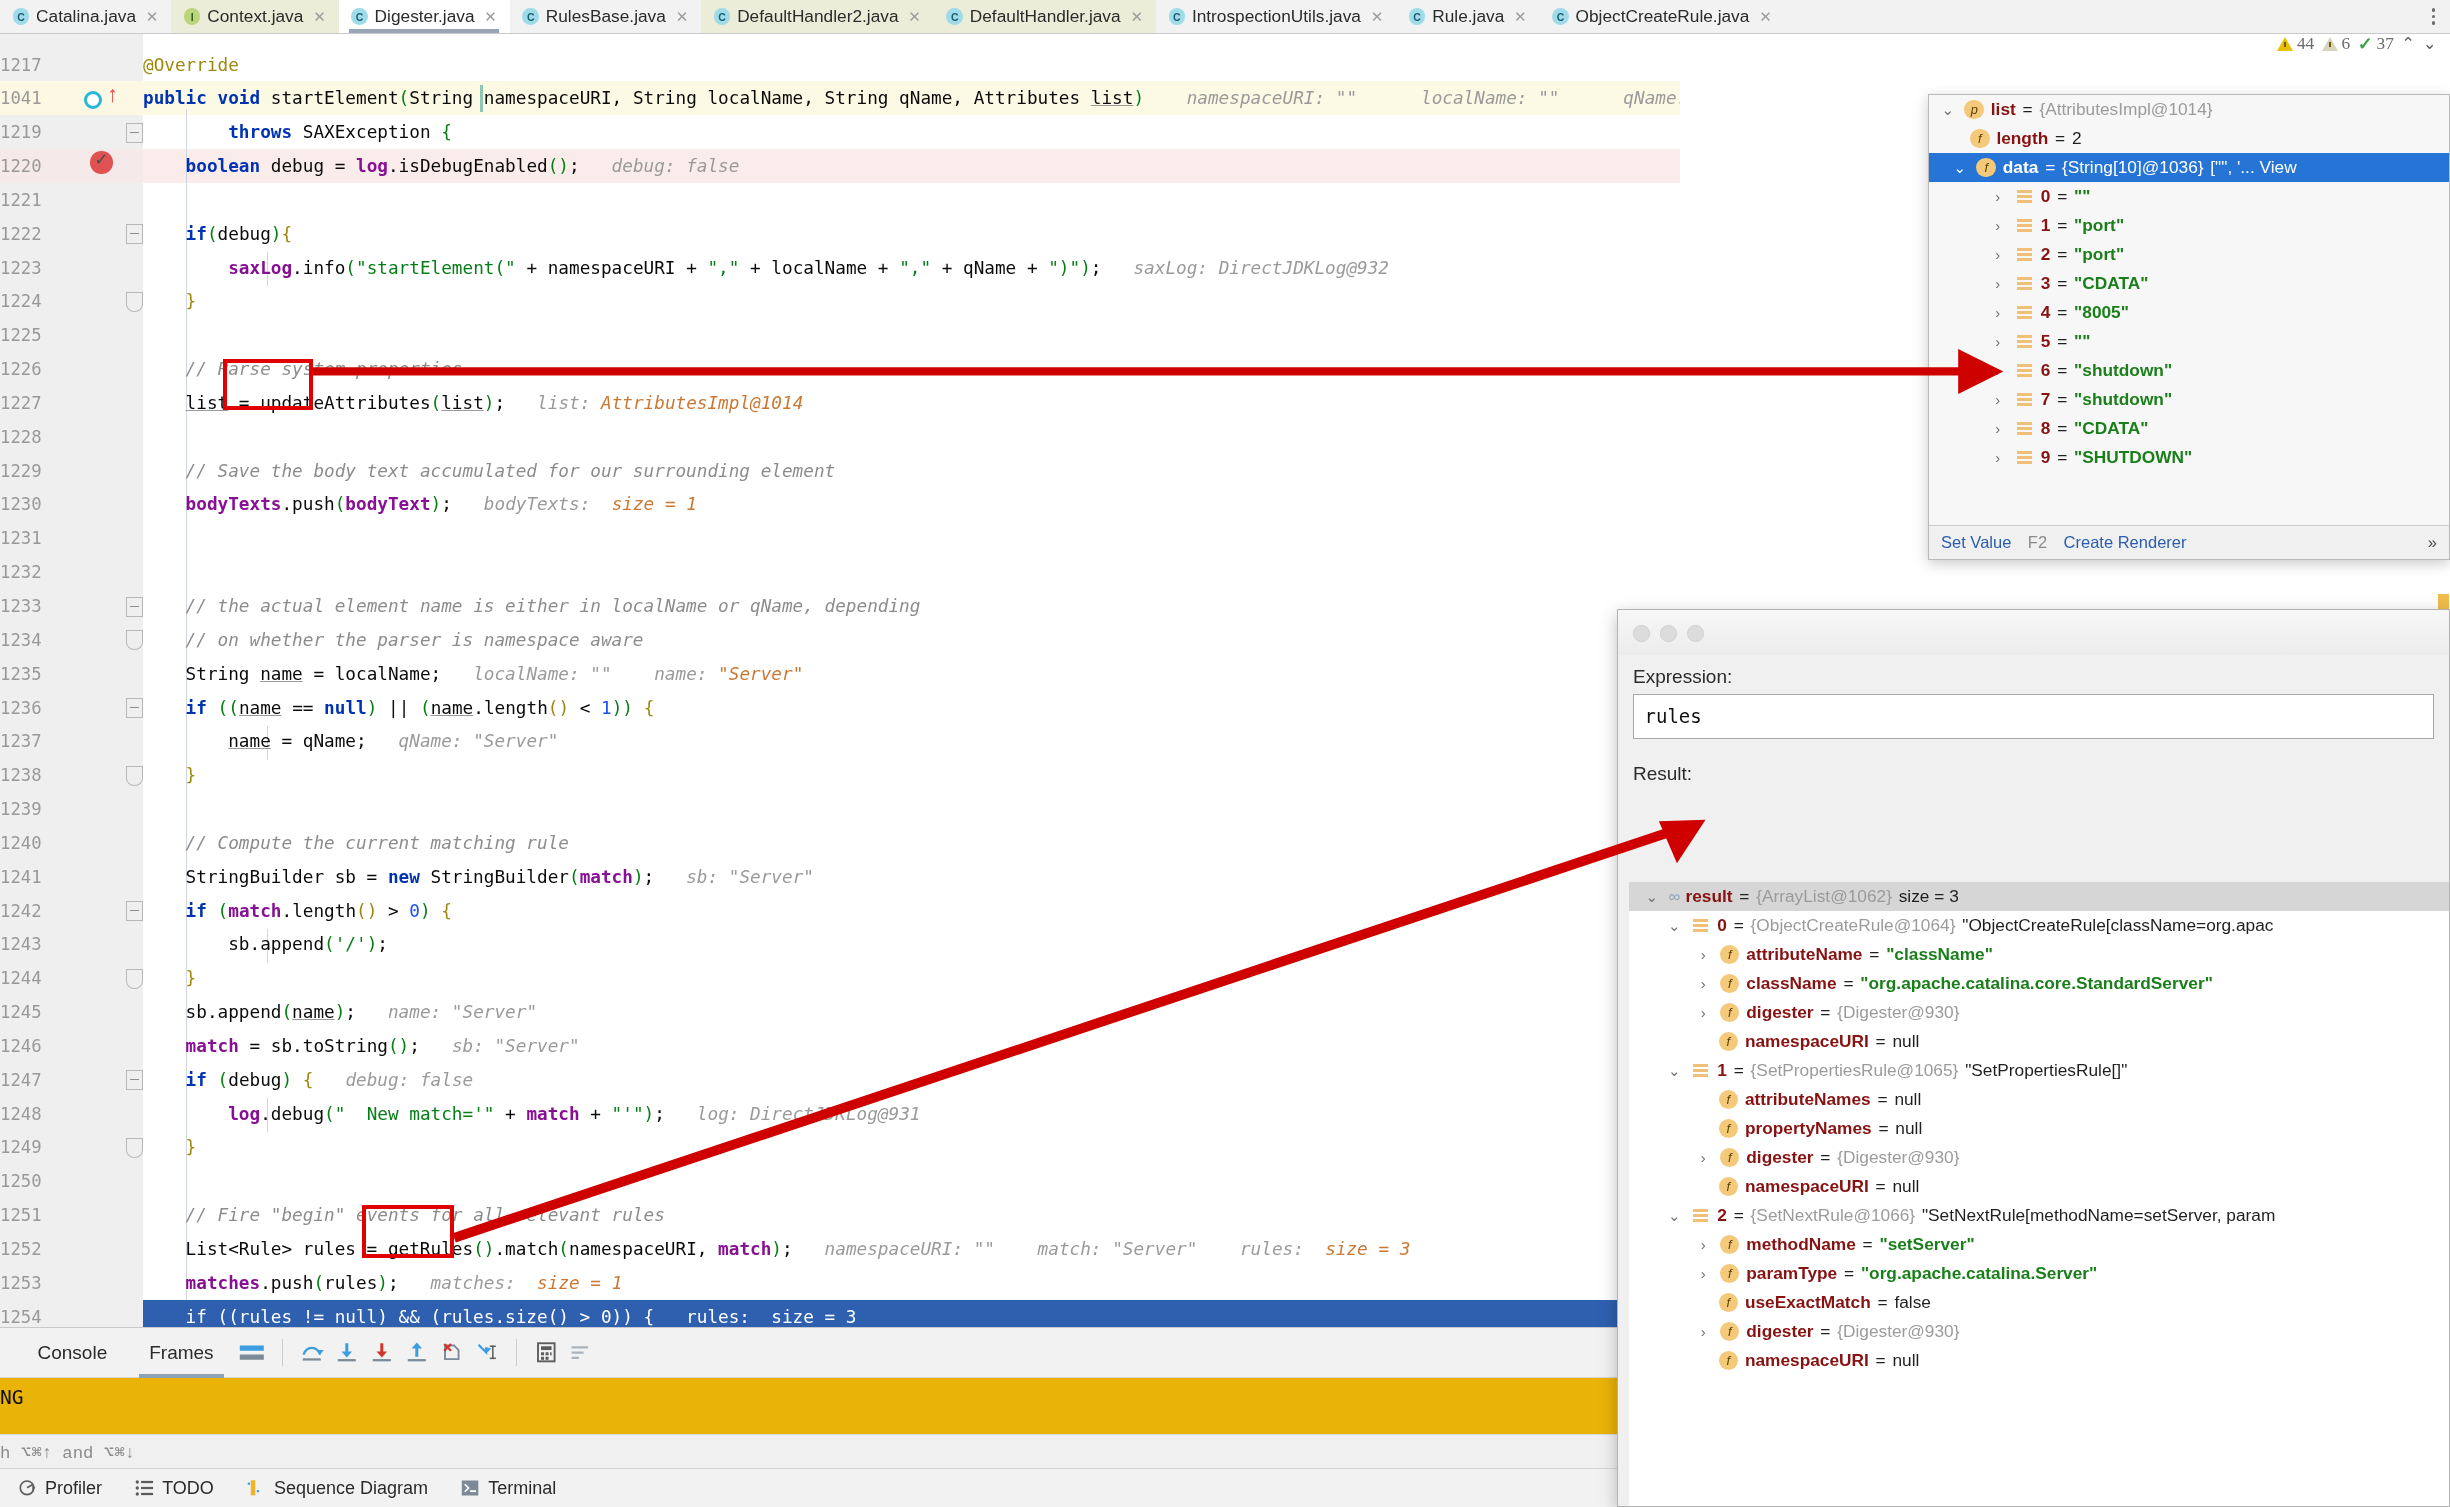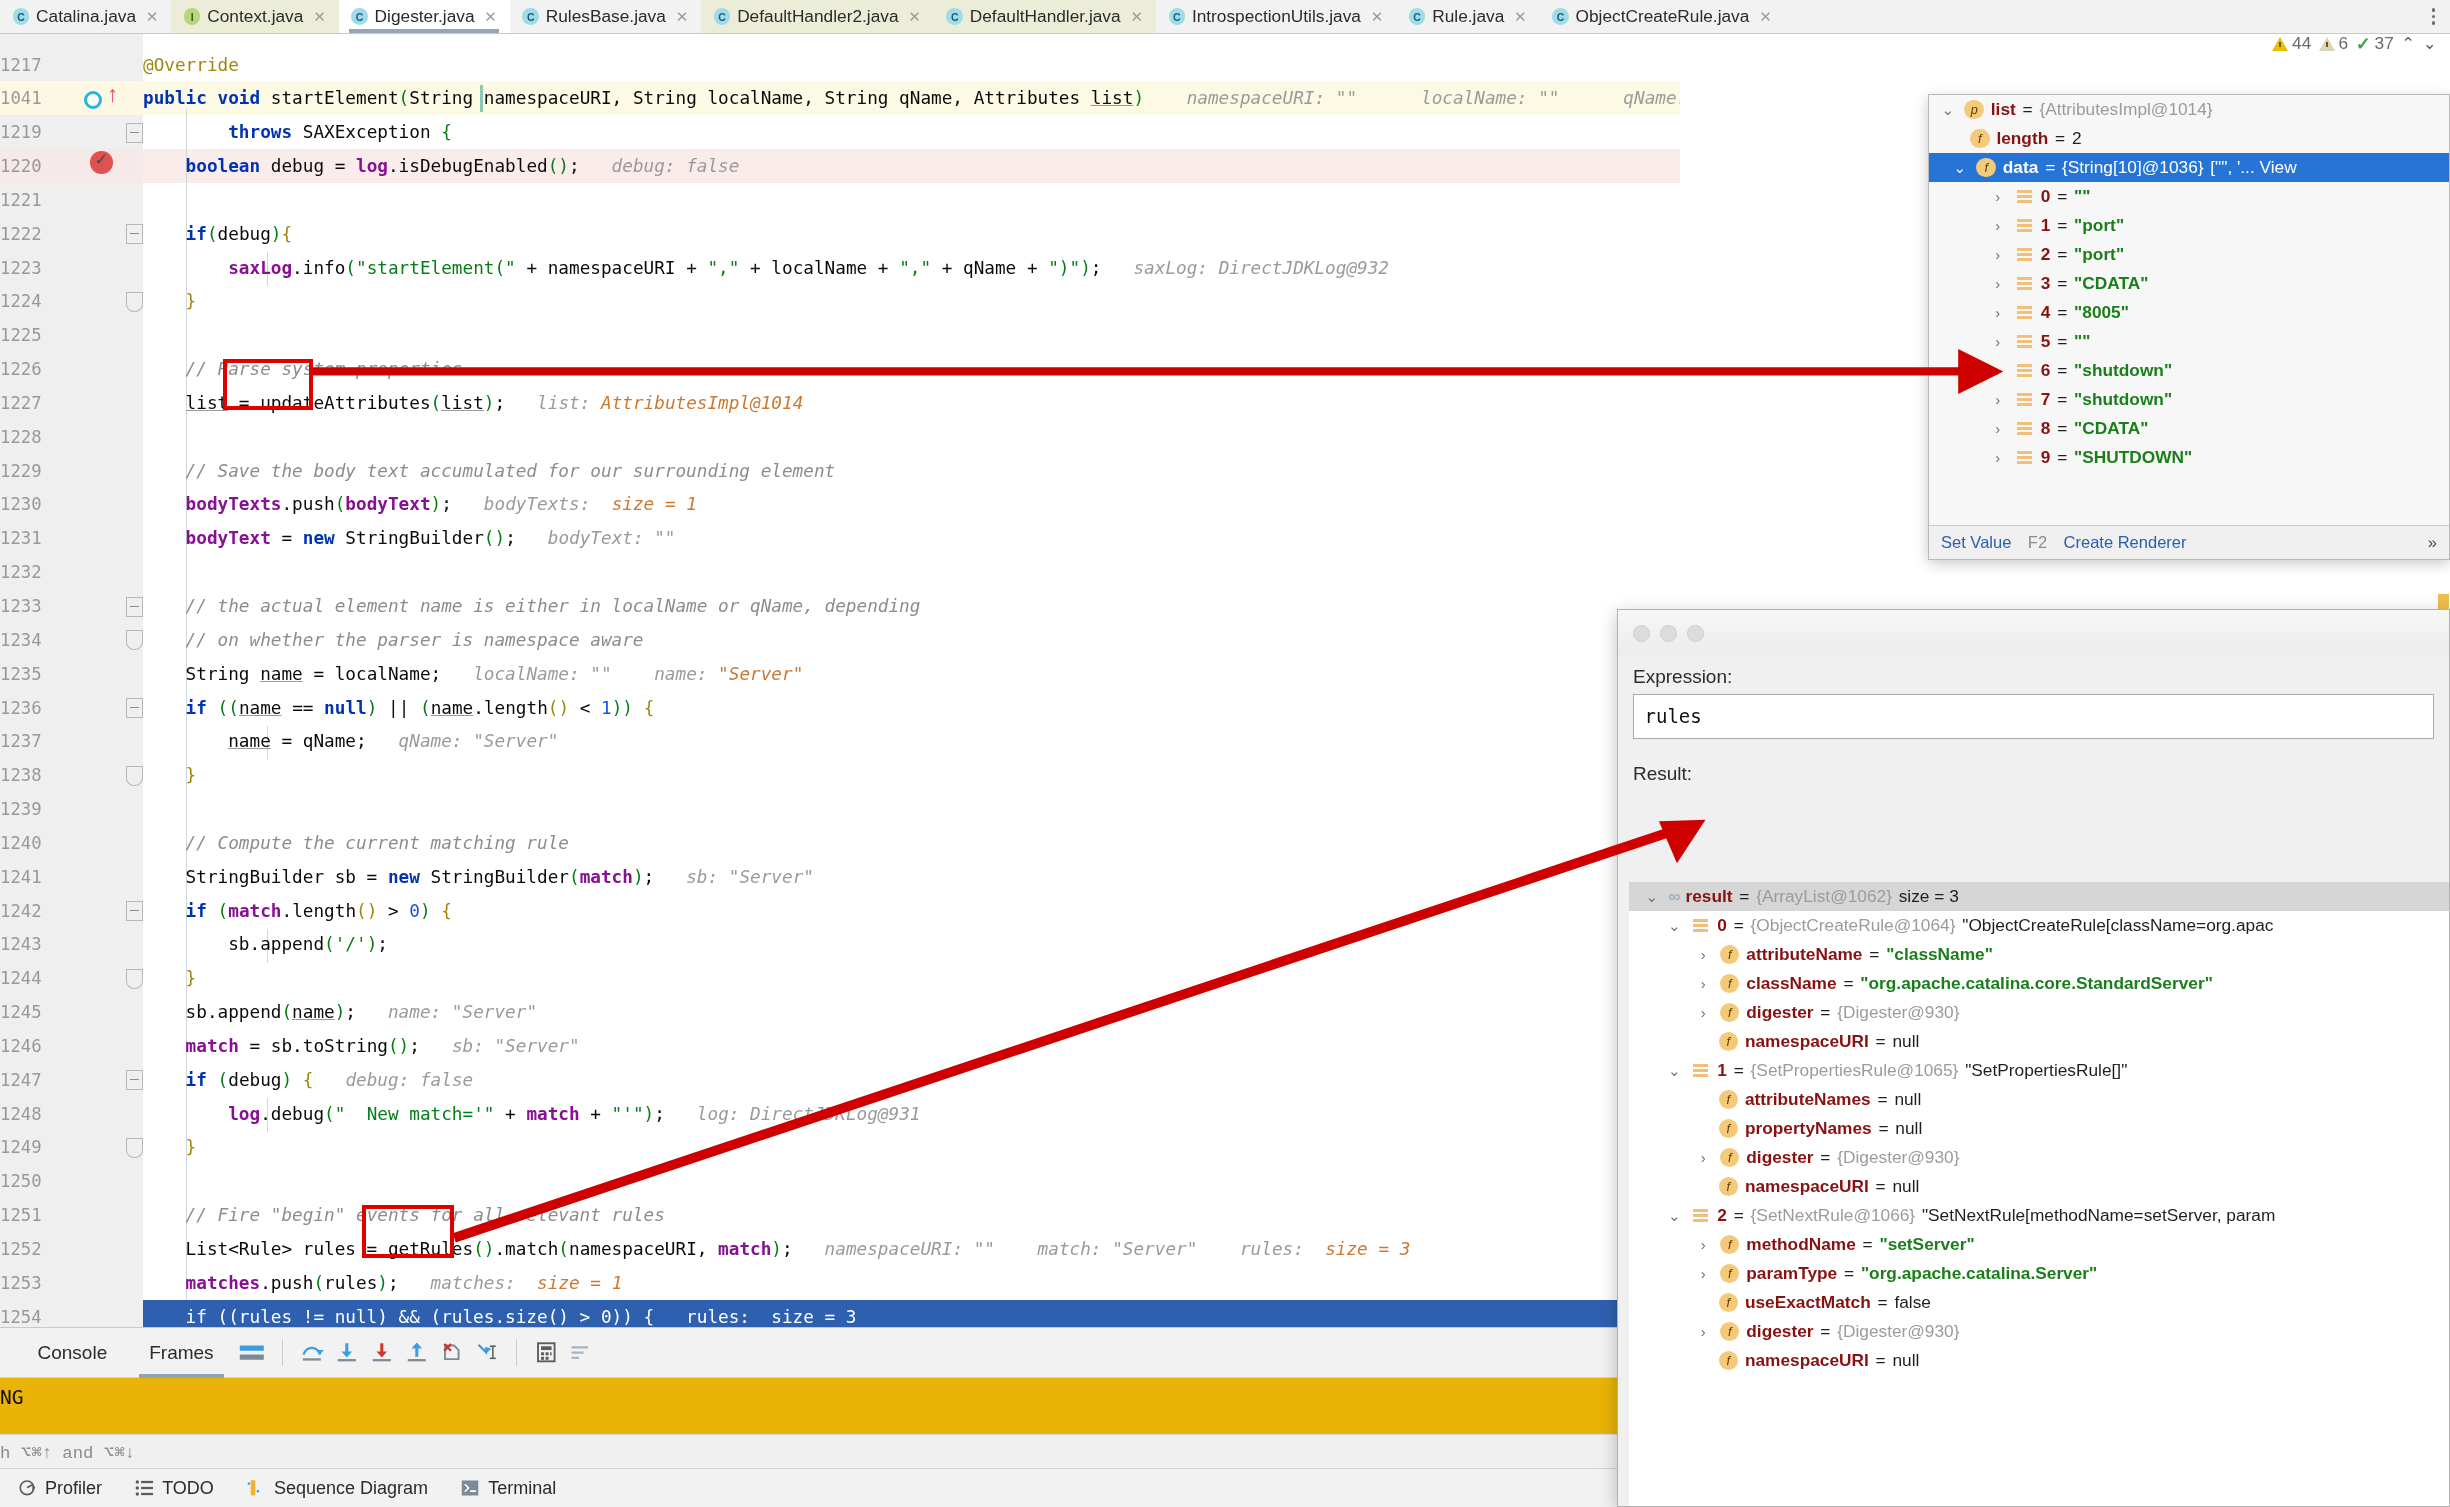--- a/index.html
+++ b/index.html
@@ -102,21 +102,21 @@
   .methodicon {
     position:absolute; left:84px; width:18px;height:18px; border-radius:50%;
     border:3px solid #29b6d8; background:#fff;
   }
   .uparrow { position:absolute; left:107px; color:#e05252; font-size:22.6px; line-height:1; font-weight:bold; }
 
   
   .inspect {
     position:absolute; right:0; top:34px; width:770px; height:19.6px;
     background:#ffffff; display:flex; align-items:center; justify-content:flex-end;
-    gap:7.5px; padding-right:13.5px; font-size:17.3px; color:#6b6b6b; z-index:8;
+    gap:7.5px; padding-right:13.5px; font-size:17.3px; color:#6b6b6b; z-index:8;font-family:Liberation Serif, serif;
   }
   .insp-item { display:flex; align-items:center; gap:3.8px; }
   .warn-tri { width:0;height:0;border-left:8.3px solid transparent;border-right:8.3px solid transparent;border-bottom:14.3px solid #e8c000; position:relative;}
   .warn-tri.grey { border-bottom-color:#d8d4bd; }
   .warn-tri:after{content:"";position:absolute;left:-1.1px;top:5.3px;width:2.3px;height:5.3px;background:#6b5d00;}
   .ok-check { color:#3fa34d; font-size:18px; font-weight:bold; }
   .chev { color:#5a5a5a; font-size:16.5px; }
 
   
   .varspop {
@@ -391,21 +391,20 @@
     <div class="codeline" style="top:318px;">    <span class="cmt">// Parse system properties</span></div>
 
     <div class="codeline" style="top:352px;">    <span class="undl">list</span> = updateAttributes<span class="brk">(</span><span class="undl">list</span><span class="brk">)</span>;   <span class="hint">list:</span> <span class="hintv">AttributesImpl@1014</span></div>
 
     <div class="codeline" style="top:386px;"></div>
 
     <div class="codeline" style="top:420px;">    <span class="cmt">// Save the body text accumulated for our surrounding element</span></div>
 
     <div class="codeline" style="top:453px;">    <span class="fld">bodyTexts</span>.push<span class="brk">(</span><span class="fld">bodyText</span><span class="brk">)</span>;   <span class="hint">bodyTexts:</span>  <span class="hintv">size = 1</span></div>
 
-    <div class="codeline" style="top:487px;">    <span class="fld">bodyText</span> = <span class="kw">new</span> StringBuilder<span class="brk">()</span>;   <span class="hint">bodyText: ""</span></div>
 
     <div class="codeline" style="top:521px;"></div>
 
     <div class="codeline" style="top:589px;">    <span class="cmt">// on whether the parser is namespace aware</span></div>
 
     <div class="codeline" style="top:555px;">    <span class="cmt">// the actual element name is either in localName or qName, depending</span></div>
 
     <div class="codeline" style="top:623px;">    String <span class="undl">name</span> = localName;   <span class="hint">localName: ""</span>    <span class="hint">name:</span> <span class="hintv">"Server"</span></div>
 
     <div class="codeline" style="top:657px;">    <span class="kw">if</span> <span class="brk">((</span><span class="undl">name</span> == <span class="kw">null</span><span class="brk">)</span> || <span class="brk">(</span><span class="undl">name</span>.length<span class="brk2">()</span> &lt; <span class="num">1</span><span class="brk">))</span> <span class="brk2">{</span></div>

